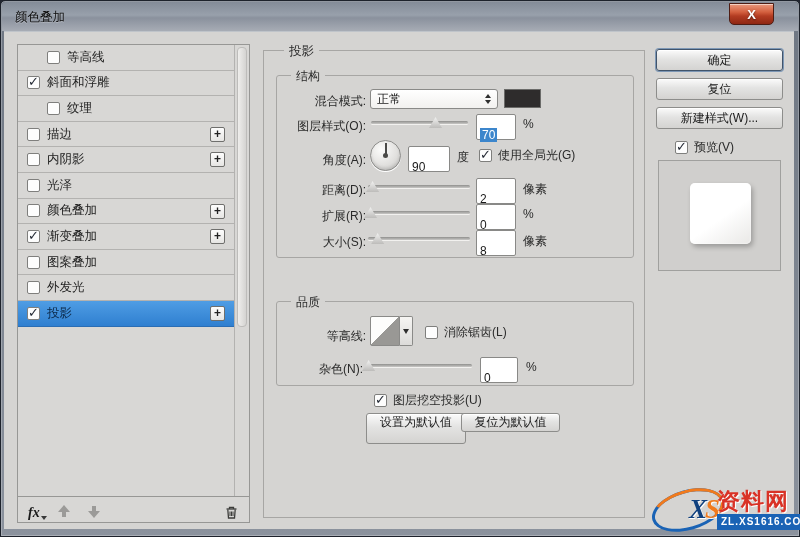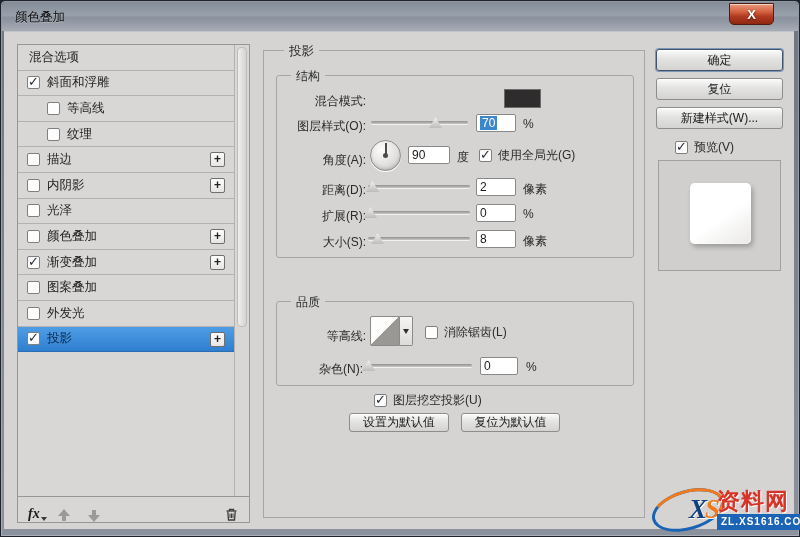--- a/index.html
+++ b/index.html
@@ -16,21 +16,21 @@
     color:#fff; font-weight:bold; font-size:13px; text-align:center; line-height:21px; cursor:pointer; text-shadow:0 1px 2px rgba(0,0,0,.55); }
 
   .content { position:absolute; left:3px; top:30px; right:5px; bottom:7px; background:#d5d4d2; border-top:1px solid #bfc4ca; }
 
   
   .btn { background:linear-gradient(180deg,#fbfbfb,#e3e3e2 45%,#d4d3d1); border:1px solid #8d8d8b; border-radius:3px;
     font-size:12px; color:#1a1a1a; text-align:center; cursor:pointer; box-shadow:inset 0 1px 0 #fff; }
   .btn.default { border-color:#41546b; box-shadow:0 0 0 1px #7d97b5, inset 0 1px 0 #fff; }
   .checkbox { width:13px; height:13px; background:#fdfdfd; border:1px solid #7f7f7d; border-radius:2px; display:inline-block; position:relative; flex:none; cursor:pointer; }
   .checkbox.checked::after { content:"✓"; position:absolute; left:0px; top:-3px; font-size:13px; font-weight:bold; color:#1f2530; }
-  .input { background:#fff; border:1px solid #898987; border-radius:2px; height:18px; line-height:16px; padding:0 3px; font-size:12px; }
+  .input { background:#fff; border:1px solid #898987; border-radius:2px; height:18px; line-height:16px; padding:12px 3px; font-size:12px; }
   .sel { background:#3c86cc; color:#fff; padding:0 2px; }
   .slider { position:relative; height:14px; }
   .slider .track { position:absolute; left:0; right:0; top:6px; height:3px; border-radius:2px;
     background:linear-gradient(180deg,#8f8f8d,#c9c8c6); box-shadow:0 1px 0 #f2f1ef; }
   .slider .thumb { position:absolute; top:2px; width:13px; height:11px; margin-left:-6px;
     clip-path:polygon(50% 0,100% 100%,0 100%); background:linear-gradient(180deg,#f2f2f1,#bdbcba); filter:drop-shadow(0 0 1px #6a6a68); cursor:pointer; }
   .groupbox { position:absolute; border:1px solid #a7a6a4; border-radius:3px; }
   .box-label { position:absolute; top:-8px; left:14px; background:#d5d4d2; padding:0 5px; font-size:12px; color:#2a2a2a; }
   .row-label { position:absolute; text-align:right; font-size:12px; color:#2a2a2a; }
   .unit { position:absolute; font-size:12px; color:#2a2a2a; }
@@ -40,21 +40,21 @@
   .side-list { position:absolute; left:0; top:0; right:15px; bottom:26px; overflow:hidden; }
   .side-row { position:relative; height:25.6px; border-bottom:1px solid #b3b2b0; display:flex; align-items:center; padding-left:9px; gap:7px; cursor:pointer; }
   .side-row.indent { padding-left:29px; }
   .side-row.selected { background:linear-gradient(180deg,#4f9de4,#2f7fd0); border-bottom-color:#2a6db4; }
   .side-row.selected .label { color:#0b2848; }
   .side-row .label { font-size:12.5px; color:#222; }
   .plusbox { position:absolute; right:9px; top:5px; width:15px; height:15px; background:linear-gradient(180deg,#fdfdfd,#e6e5e3);
     border:1px solid #6f6f6d; border-radius:2px; font-size:12px; line-height:13px; text-align:center; font-weight:bold; color:#222; cursor:pointer; }
   .side-scroll { position:absolute; top:0; right:0; bottom:26px; width:15px; background:linear-gradient(90deg,#fcfcfb,#eceბe9); border-left:1px solid #b3b2b0; }
   .side-scroll .sthumb { position:absolute; left:2px; right:2px; top:2px; height:62%; border-radius:4px; background:linear-gradient(90deg,#efeeec,#d4d3d1); border:1px solid #bdbcba; }
-  .side-footer { position:absolute; left:0; right:0; bottom:0; height:26px; border-top:1px solid #979795; display:flex; align-items:flex-end; padding:0 10px; gap:18px; }
+  .side-footer { position:absolute; left:0; right:0; bottom:0; height:26px; border-top:1px solid #979795; display:flex; align-items:flex-start; padding:8px 10px; gap:18px; }
   .fx-ic { font-family:"Liberation Serif","DejaVu Serif",serif; font-style:italic; font-weight:bold; font-size:14px; color:#1a1a1a; position:relative; cursor:pointer; }
   .fx-ic::after { content:""; position:absolute; right:-7px; bottom:1px; border-left:3px solid transparent; border-right:3px solid transparent; border-top:4px solid #3a3a3a; }
   .arr { position:relative; width:12px; height:13px; cursor:pointer; }
   .arr::before { content:""; position:absolute; left:0; border-left:6px solid transparent; border-right:6px solid transparent; }
   .arr::after { content:""; position:absolute; left:4px; width:4px; height:5px; background:#9b9a98; }
   .arr.up::before { top:0; border-bottom:7px solid #9b9a98; } .arr.up::after { top:7px; }
   .arr.down::before { bottom:0; border-top:7px solid #9b9a98; } .arr.down::after { bottom:7px; }
   .trash { margin-left:auto; cursor:pointer; display:flex; }
 
   
@@ -108,30 +108,27 @@
 <div class="window">
   <div class="titlebar">
     <span class="title">颜色叠加</span>
     <div class="close-btn">X</div>
   </div>
 
   <div class="content">
 
     <div class="sidebar">
       <div class="side-list">
-        <div class="side-row" style="padding-left:11px">
-          <span class="label">混合选项</span>
+        <div class="side-row indent">
+          <span class="checkbox"></span>
+          <span class="label">等高线</span>
         </div>
         <div class="side-row">
           <span class="checkbox checked"></span>
           <span class="label">斜面和浮雕</span>
-        </div>
-        <div class="side-row indent">
-          <span class="checkbox"></span>
-          <span class="label">等高线</span>
         </div>
         <div class="side-row indent">
           <span class="checkbox"></span>
           <span class="label">纹理</span>
         </div>
         <div class="side-row">
           <span class="checkbox"></span>
           <span class="label">描边</span>
           <span class="plusbox">+</span>
         </div>
@@ -188,20 +185,27 @@
       </div>
     </div>
 
     <div class="panel">
       <span class="box-label">投影</span>
 
       <div class="groupbox struct">
         <span class="box-label">结构</span>
 
         <span class="row-label" style="left:0;top:17px;width:89px">混合模式:</span>
+        <div class="combobox" style="left:93px;top:13px;width:128px">
+          <span class="val">正常</span>
+          <span class="spin">
+              <span class="tri-u"></span>
+              <span class="tri-d"></span>
+            </span>
+        </div>
         <div class="swatch" style="left: 227px; top: 13px; width: 37px; height: 19px; background: rgb(46, 44, 44);"></div>
 
         <span class="row-label" style="left:0;top:42px;width:89px">图层样式(O):</span>
         <div class="slider" style="position:absolute;left:94px;top:39px;width:97px">
           <div class="track"></div>
           <div class="thumb" style="left: 66%;"></div>
         </div>
         <div class="input" style="position:absolute;left:199px;top:38px;width:40px"><span class="sel">70</span></div>
         <span class="unit" style="left:246px;top:41px">%</span>
 
@@ -259,21 +263,21 @@
           <div class="thumb" style="left: 2%;"></div>
         </div>
         <div class="input" style="position:absolute;left:203px;top:55px;width:38px">0</div>
         <span class="unit" style="left:249px;top:58px">%</span>
       </div>
 
       <div class="check-row" style="left:110px;top:341px">
         <span class="checkbox checked"></span>
         <span>图层挖空投影(U)</span>
       </div>
-      <div class="btn" style="position:absolute;left:85px;top:362px;width:100px;height:19px;line-height:17px">设置为默认值</div>
+      <div class="btn" style="position:absolute;left:102px;top:362px;width:100px;height:31px;line-height:17px">设置为默认值</div>
       <div class="btn" style="position:absolute;left:197px;top:362px;width:99px;height:19px;line-height:17px">复位为默认值</div>
     </div>
 
     <div class="btn default ok-btn">确定</div>
     <div class="btn reset-btn">复位</div>
     <div class="btn newstyle-btn">新建样式(W)...</div>
     <div class="check-row preview-check">
       <span class="checkbox checked"></span>
       <span>预览(V)</span>
     </div>

